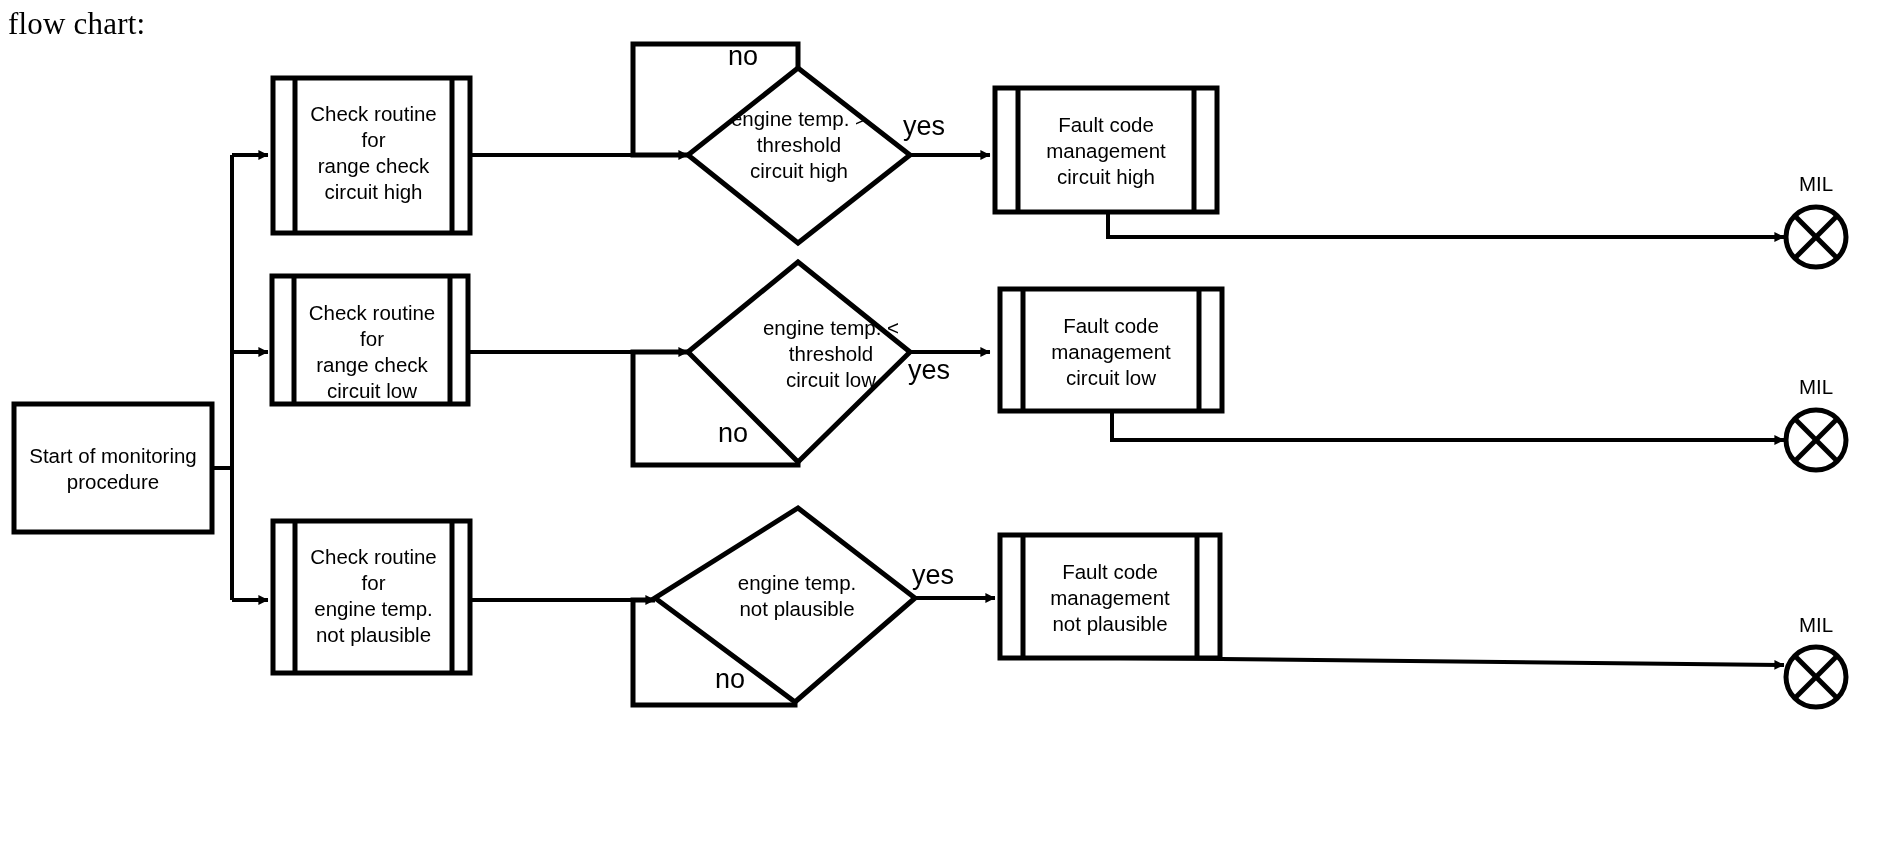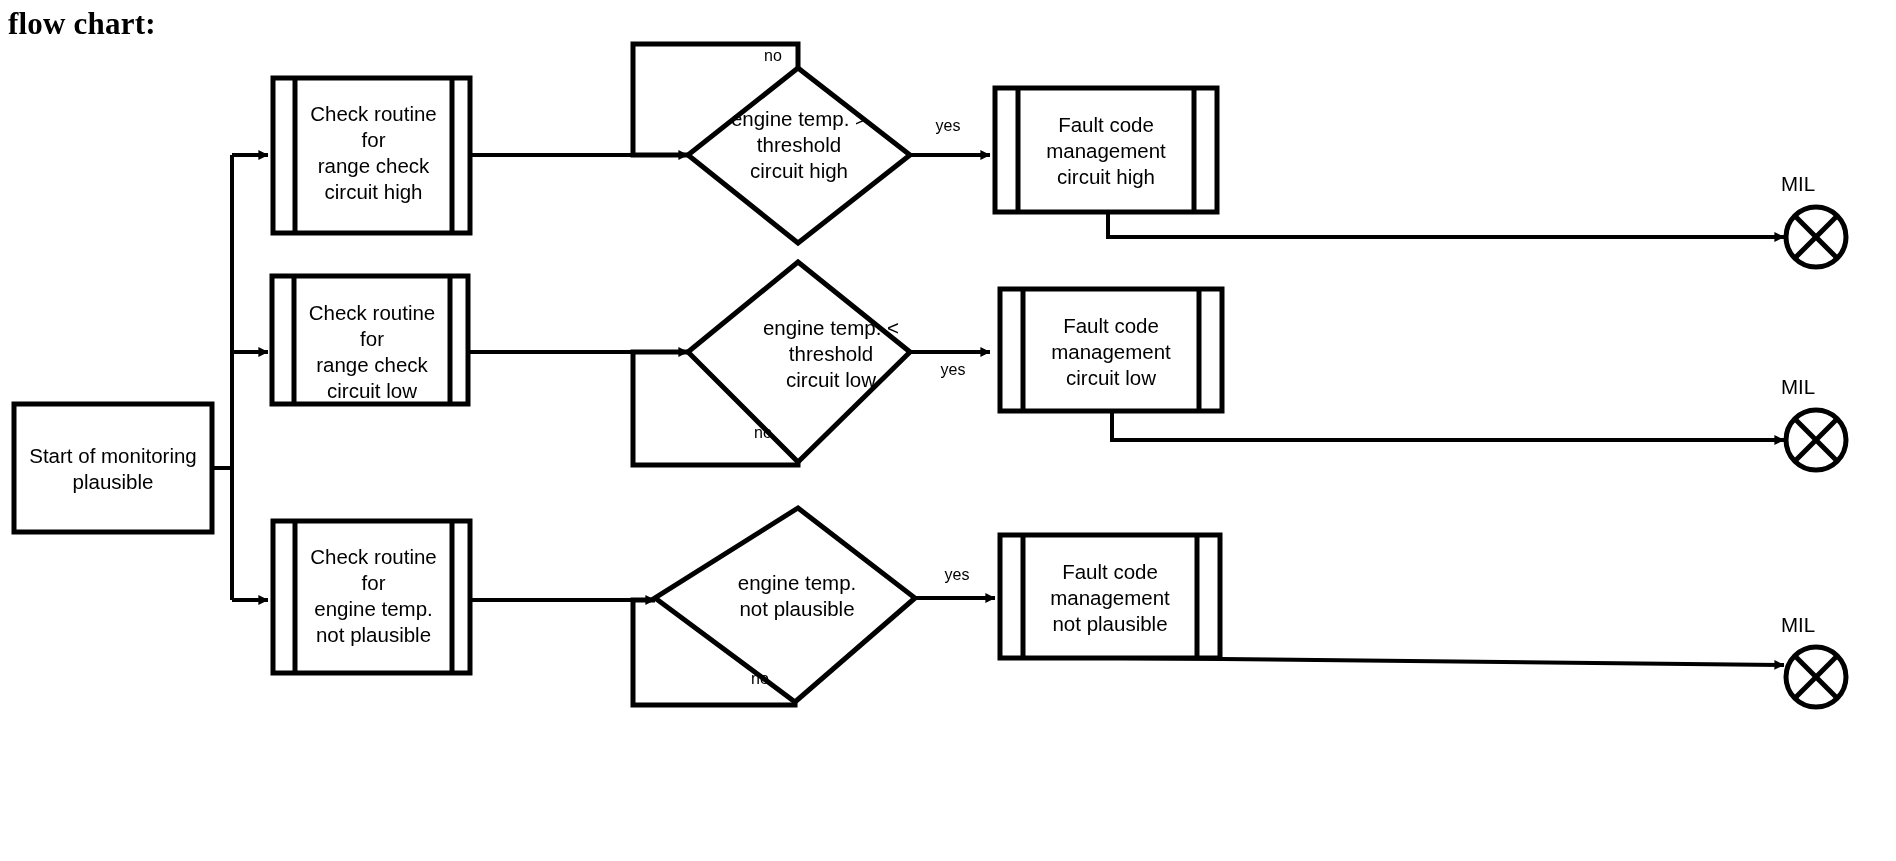--- a/index.html
+++ b/index.html
@@ -1,25 +1,25 @@
 <!DOCTYPE html>
 <html><head>
 <meta charset="utf-8">
 <style>
   html,body{margin:0;padding:0;background:#ffffff;}
   body{width:1896px;height:861px;position:relative;overflow:hidden;
        font-family:"Liberation Sans",sans-serif;color:#000;}
   #page-title{position:absolute;left:8px;top:6px;
-       font-family:"Liberation Serif",serif;font-weight:bold;font-size:31px;
+       font-family:"Liberation Serif",serif;font-weight:normal;font-size:31px;
        letter-spacing:.2px;}
   #canvas{position:absolute;left:0;top:0;width:1896px;height:861px;}
   .nodetext{position:absolute;text-align:center;font-size:20.5px;line-height:26px;
        white-space:pre-line;pointer-events:none;}
-  .edgelabel{position:absolute;font-size:16px;line-height:24px;text-align:center;}
-  .milcap{position:absolute;font-size:20.5px;text-align:left;}
+  .edgelabel{position:absolute;font-size:27px;line-height:24px;text-align:left;}
+  .milcap{position:absolute;font-size:20.5px;text-align:center;}
 </style>
 </head>
 <body>
 
 <div id="page-title">flow chart:</div>
 
 <svg id="canvas" viewBox="0 0 1896 861" xmlns="http://www.w3.org/2000/svg">
   <defs>
     <marker id="arw" markerWidth="11" markerHeight="11" refX="9.6" refY="5.5" orient="auto" markerUnits="userSpaceOnUse">
       <path d="M0,0.6 L10,5.5 L0,10.4 z" fill="#000"></path>
@@ -109,21 +109,21 @@
     <line x1="1837" y1="419" x2="1795" y2="461" stroke="#000" stroke-width="5"></line>
   </g>
   <g>
     <circle cx="1816" cy="677" r="30" fill="#fff" stroke="#000" stroke-width="5"></circle>
     <line x1="1795" y1="656" x2="1837" y2="698" stroke="#000" stroke-width="5"></line>
     <line x1="1837" y1="656" x2="1795" y2="698" stroke="#000" stroke-width="5"></line>
   </g>
 </svg>
 
 <div class="nodetext" style="left:14px;top:443px;width:198px;">Start of monitoring
-plausible</div>
+procedure</div>
 
 <div class="nodetext" style="left:295px;top:101px;width:157px;">Check routine
 for
 range check
 circuit high</div>
 <div class="nodetext" style="left:294px;top:300px;width:156px;">Check routine
 for
 range check
 circuit low</div>
 <div class="nodetext" style="left:295px;top:544px;width:157px;">Check routine

